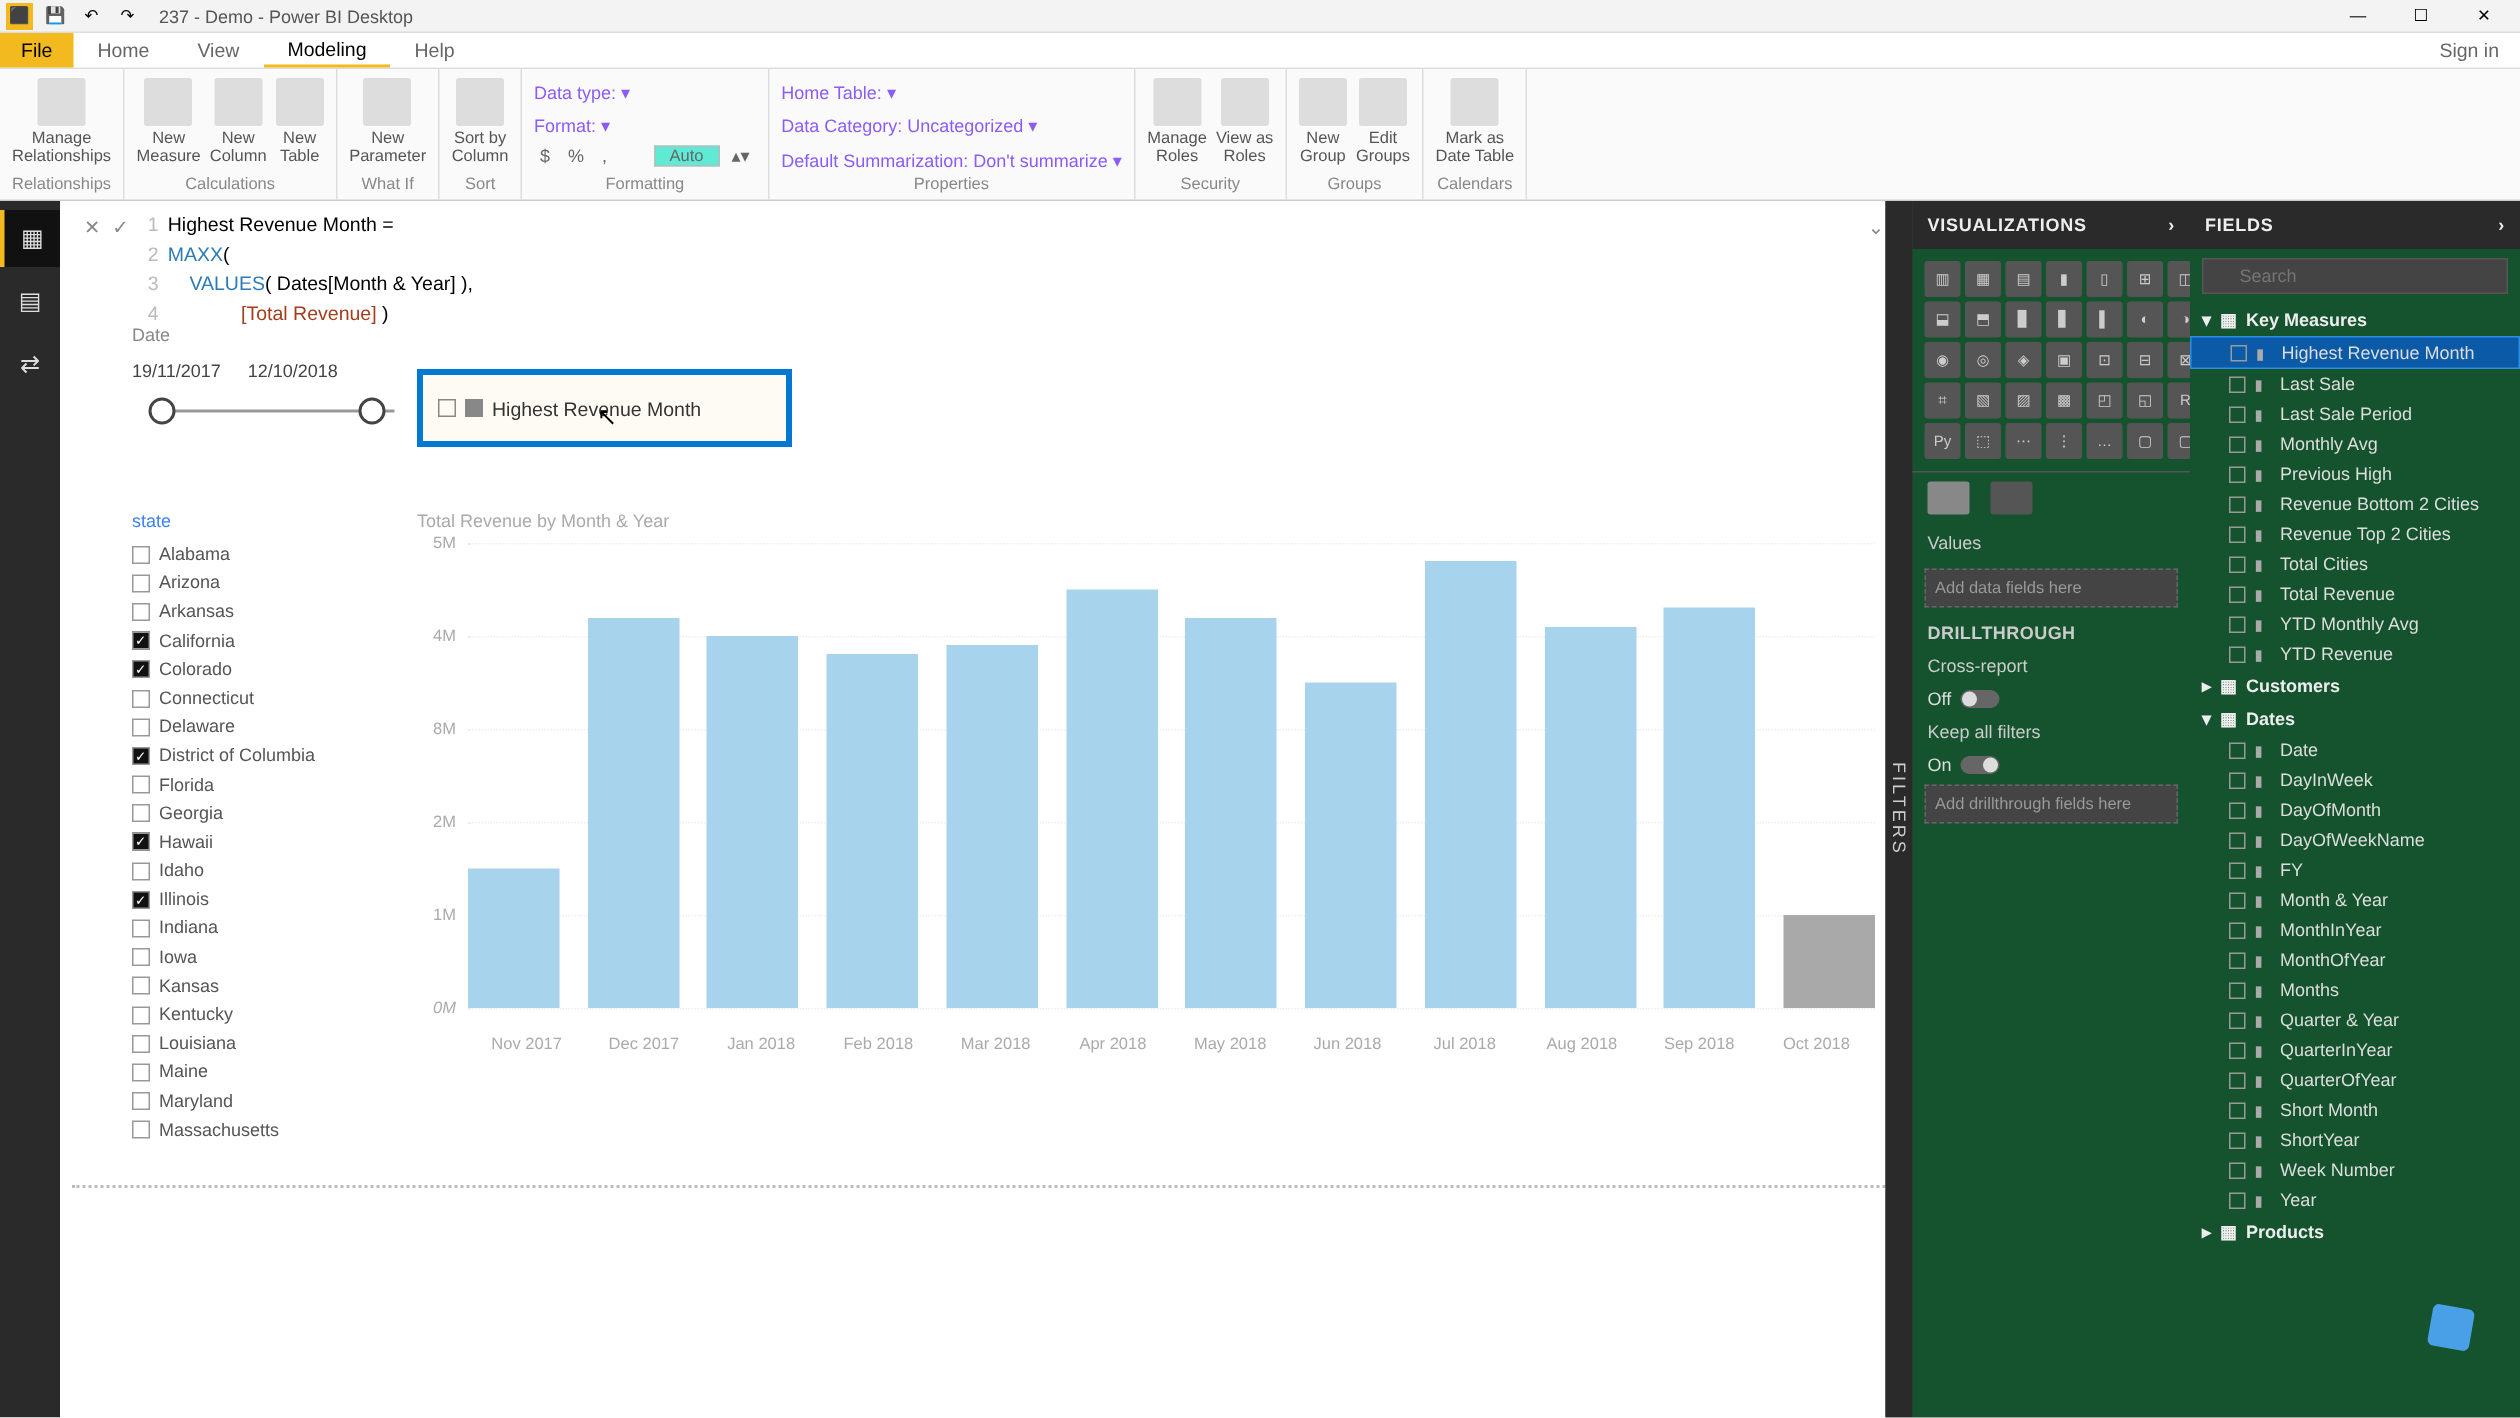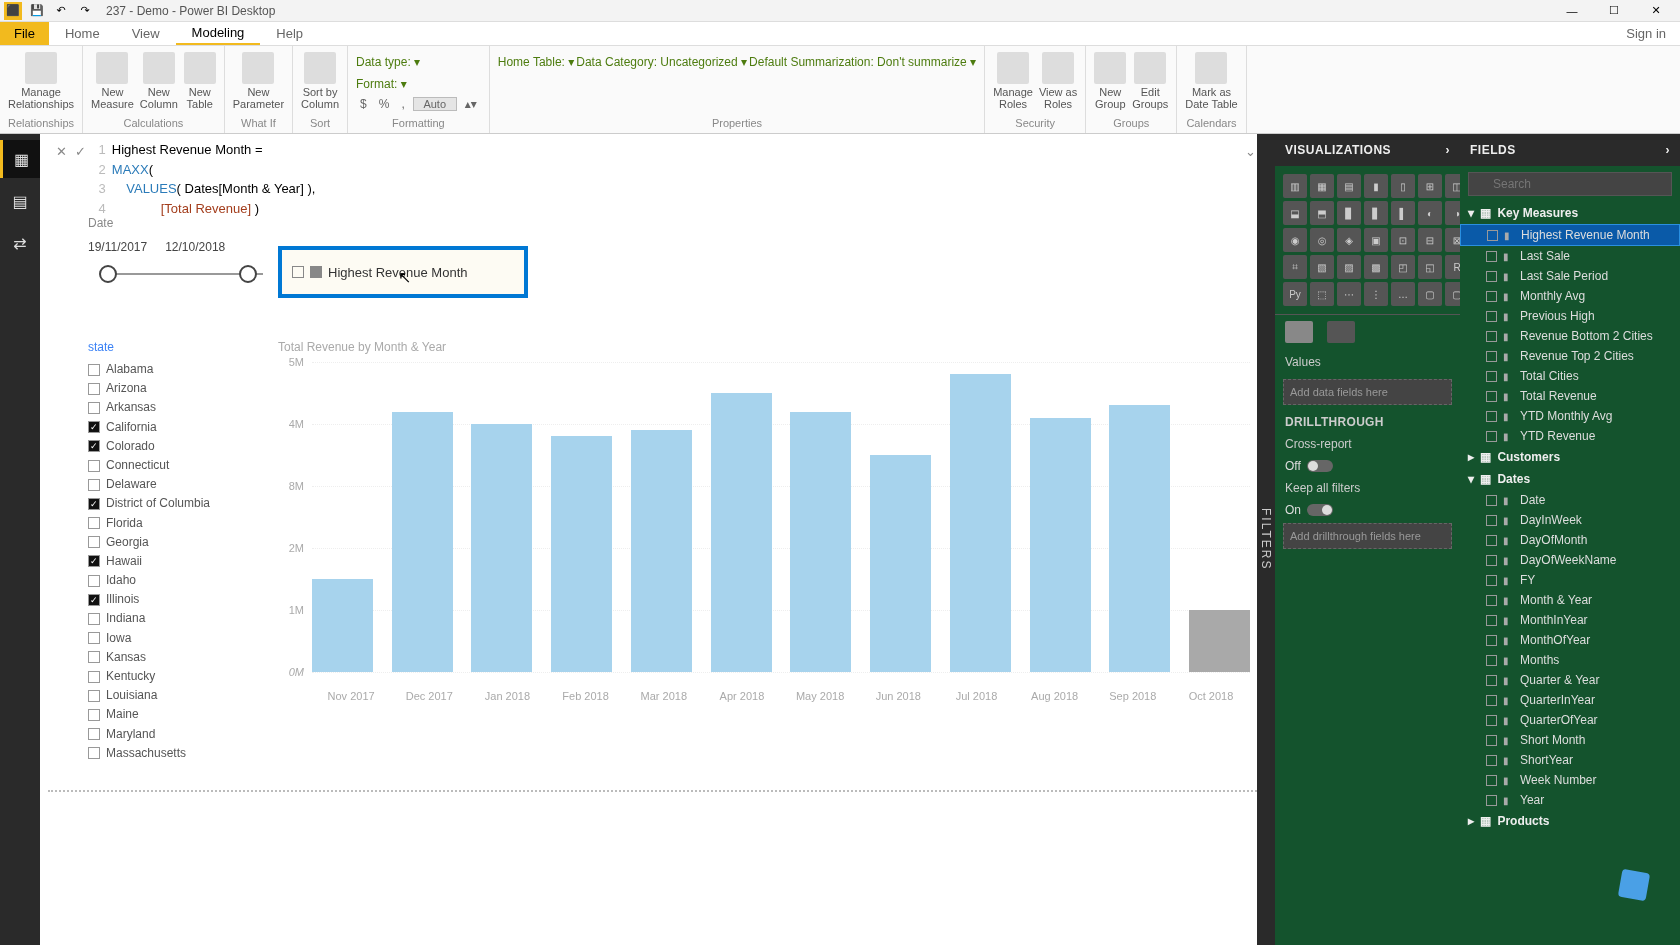--- a/index.html
+++ b/index.html
@@ -21,24 +21,24 @@
 .menutabs .signin { margin-left: auto; padding: 0 14px; color: #666; display: flex; align-items: center; }
 
 
 .ribbon { height: 88px; background: #fafafa; border-bottom: 1px solid #ccc; display: flex; }
 .ribbon-group { border-right: 1px solid #ddd; padding: 2px 8px; display: flex; flex-direction: column; justify-content: space-between; }
 .ribbon-group .rg-body { display: flex; gap: 6px; align-items: flex-start; padding-top: 4px; }
 .ribbon-group .rg-label { text-align: center; font-size: 11px; color: #888; padding-bottom: 2px; }
 .rbtn { display: flex; flex-direction: column; align-items: center; font-size: 11px; color: #555; text-align: center; line-height: 1.1; gap: 2px; }
 .rbtn .ico { width: 24px; height: 24px; background: #ddd; border-radius: 2px; }
 .rbtn .ico.lg { width: 32px; height: 32px; }
-.rprop { font-size: 12px; color: #4d7c0f; white-space: nowrap; line-height: 1.7; }
+.rprop { font-size: 12px; color: #8b5cf6; white-space: nowrap; line-height: 1.7; }
 .fmt-strip { display: flex; gap: 4px; align-items: center; font-size: 12px; color: #666; }
 .fmt-strip span { padding: 0 4px; }
-.fmt-auto { border: 1px solid #bbb; background: #e5e5e5; padding: 0 4px; font-size: 11px; width: 44px; display: inline-block; text-align: center; }
+.fmt-auto { border: 1px solid #bbb; background: #5eead4; padding: 0 4px; font-size: 11px; width: 44px; display: inline-block; text-align: center; margin-left: 23px; }
 
 
 .leftrail { position: absolute; top: 134px; left: 0; width: 40px; background: #2a2a2a; bottom: 0; display: flex; flex-direction: column; padding-top: 6px; gap: 4px; }
 .leftrail .lr-btn { width: 40px; height: 38px; display: flex; align-items: center; justify-content: center; color: #ddd; }
 .leftrail .lr-btn.active { background: #111; border-left: 3px solid #f2ba1e; }
 
 
 .formulabar { position: absolute; top: 140px; left: 48px; right: 420px; display: flex; align-items: flex-start; font-family: Consolas, monospace; font-size: 13px; }
 .formulabar .fb-btns { display: flex; gap: 8px; padding: 4px 8px; color: #888; }
 .formulabar .fb-code { flex: 1; background: #fff; line-height: 1.5; }
@@ -202,21 +202,21 @@
         <span>$</span>
         <span>%</span>
         <span>,</span>
         <span class="fmt-auto">Auto</span>
         <span>▴▾</span>
       </div>
     </div>
     <div class="rg-label">Formatting</div>
   </div>
   <div class="ribbon-group" style="min-width:220px">
-    <div class="rg-body" style="flex-direction:row;gap:2px">
+    <div class="rg-body" style="flex-direction:column;gap:2px">
       <div class="rprop"><span>Home Table:</span> ▾</div>
       <div class="rprop"><span>Data Category: Uncategorized</span> ▾</div>
       <div class="rprop"><span>Default Summarization: Don't summarize</span> ▾</div>
     </div>
     <div class="rg-label">Properties</div>
   </div>
   <div class="ribbon-group">
     <div class="rg-body">
       <div class="rbtn">
           <div class="ico lg"></div>

